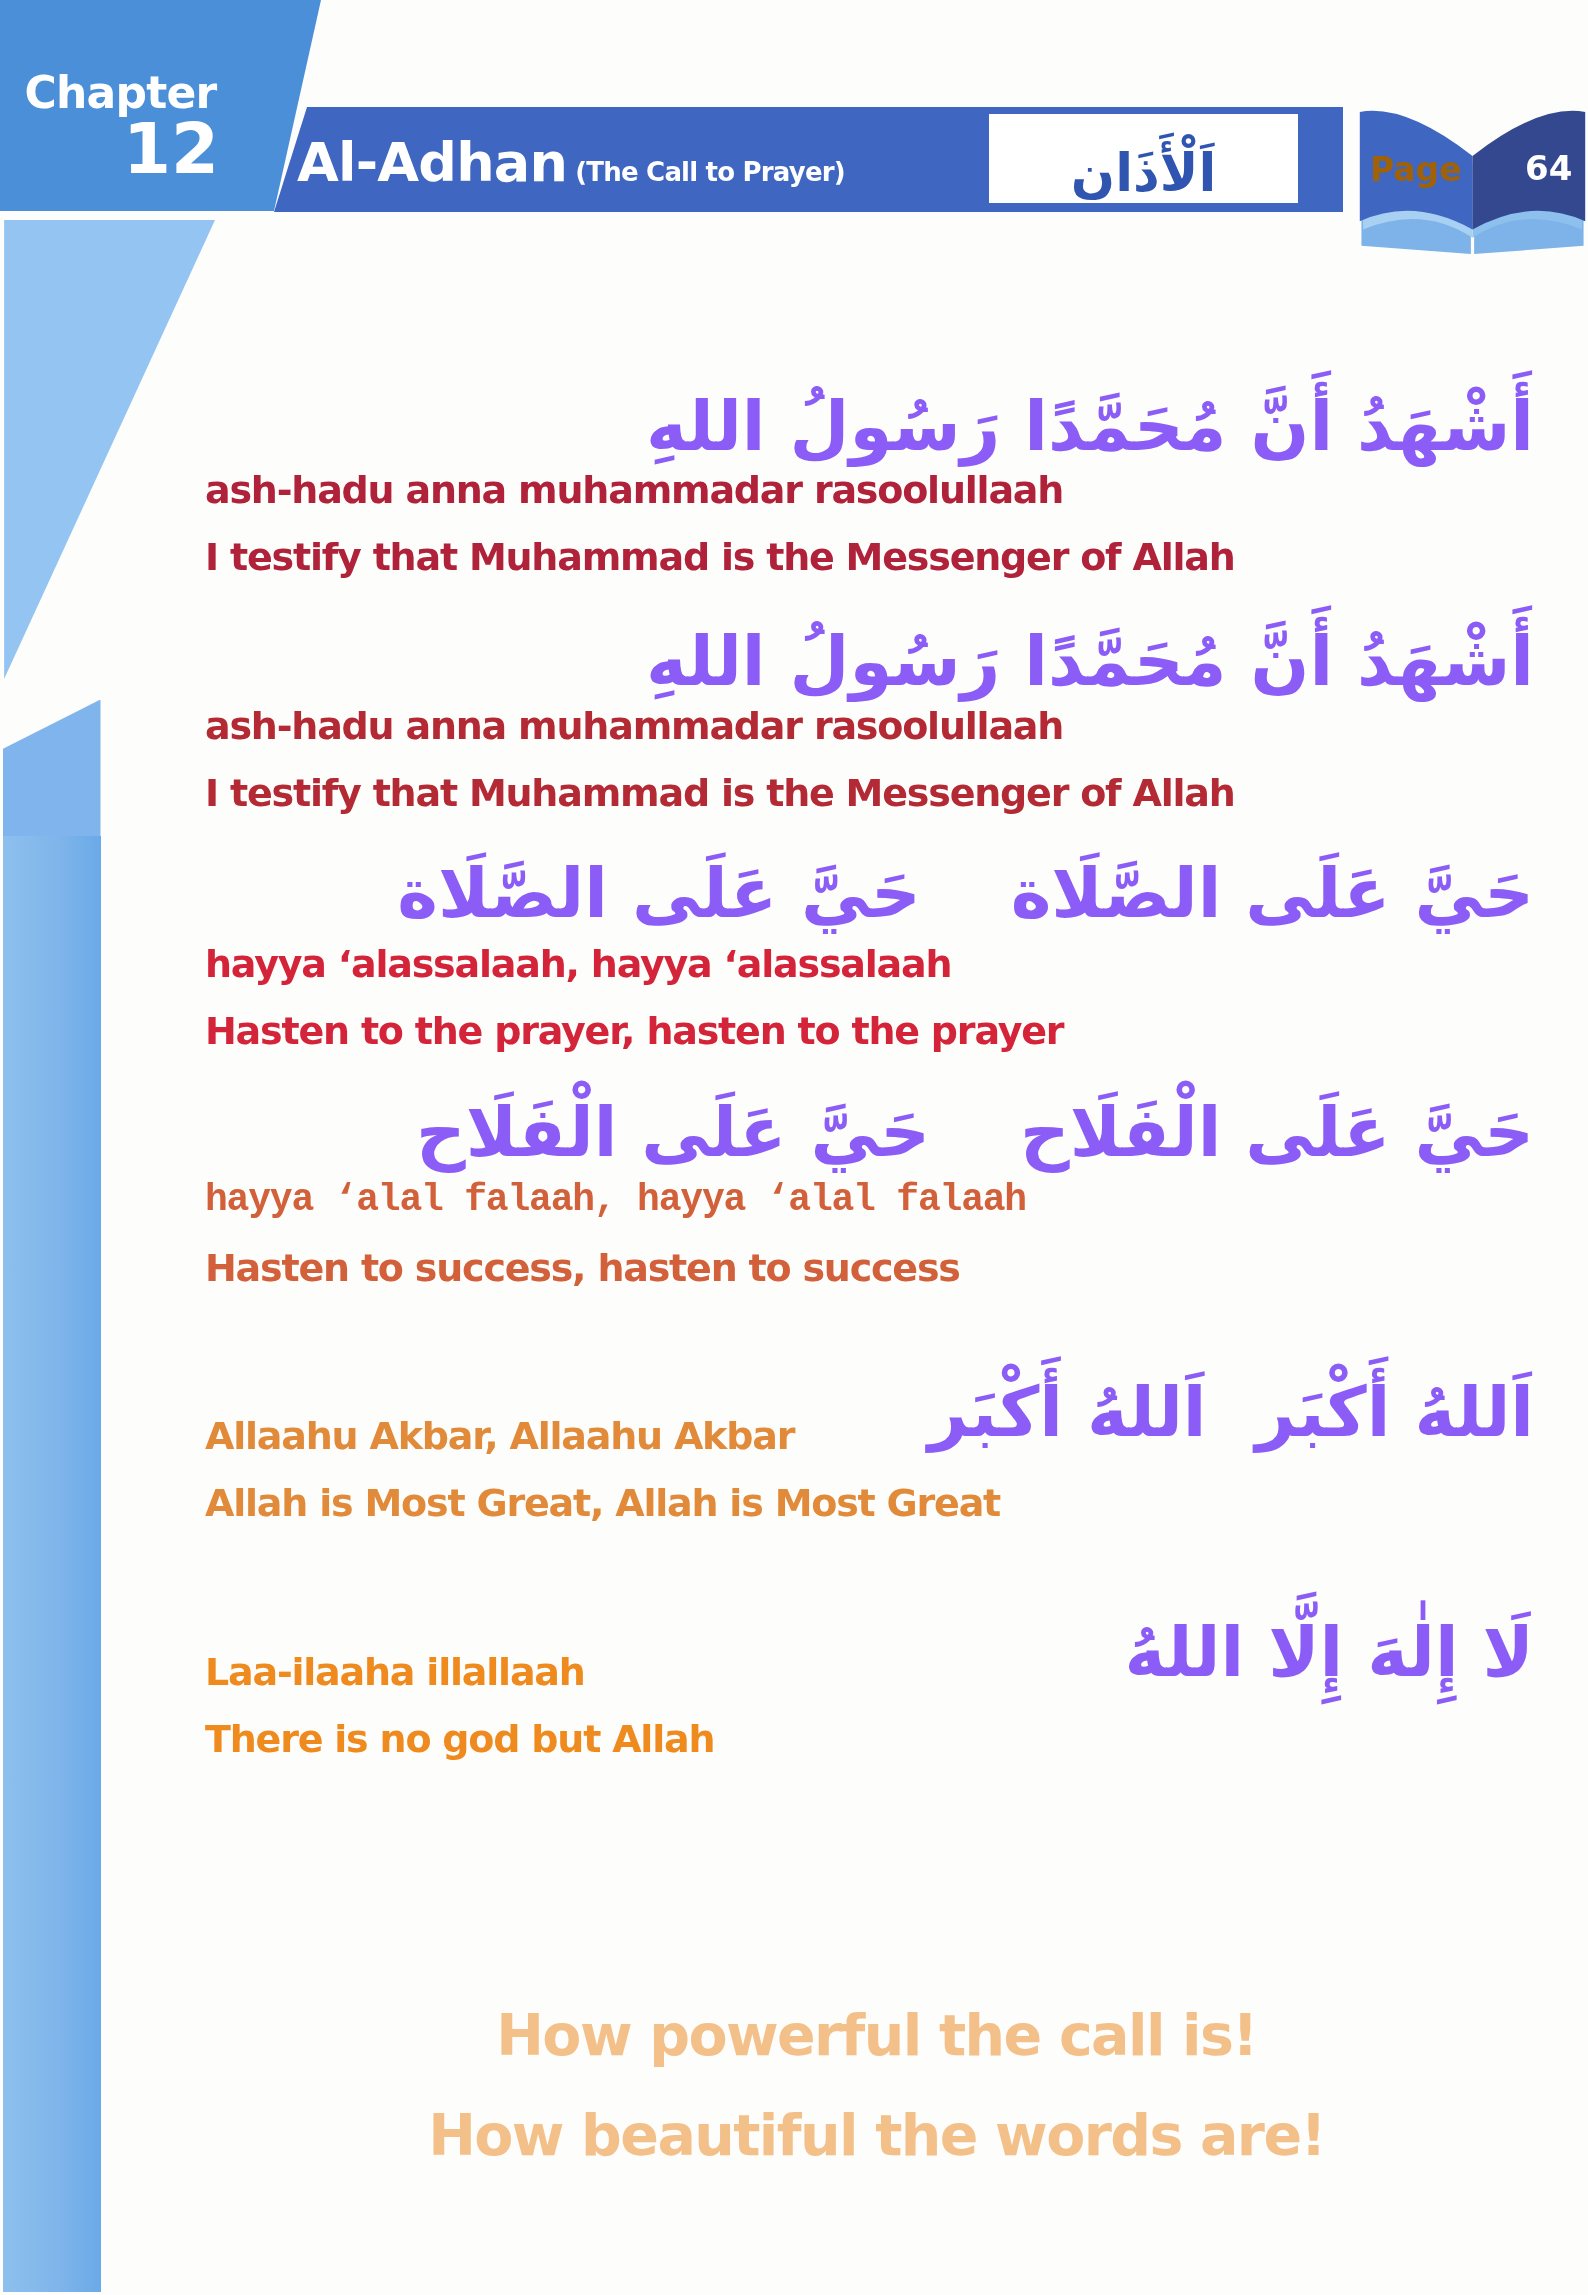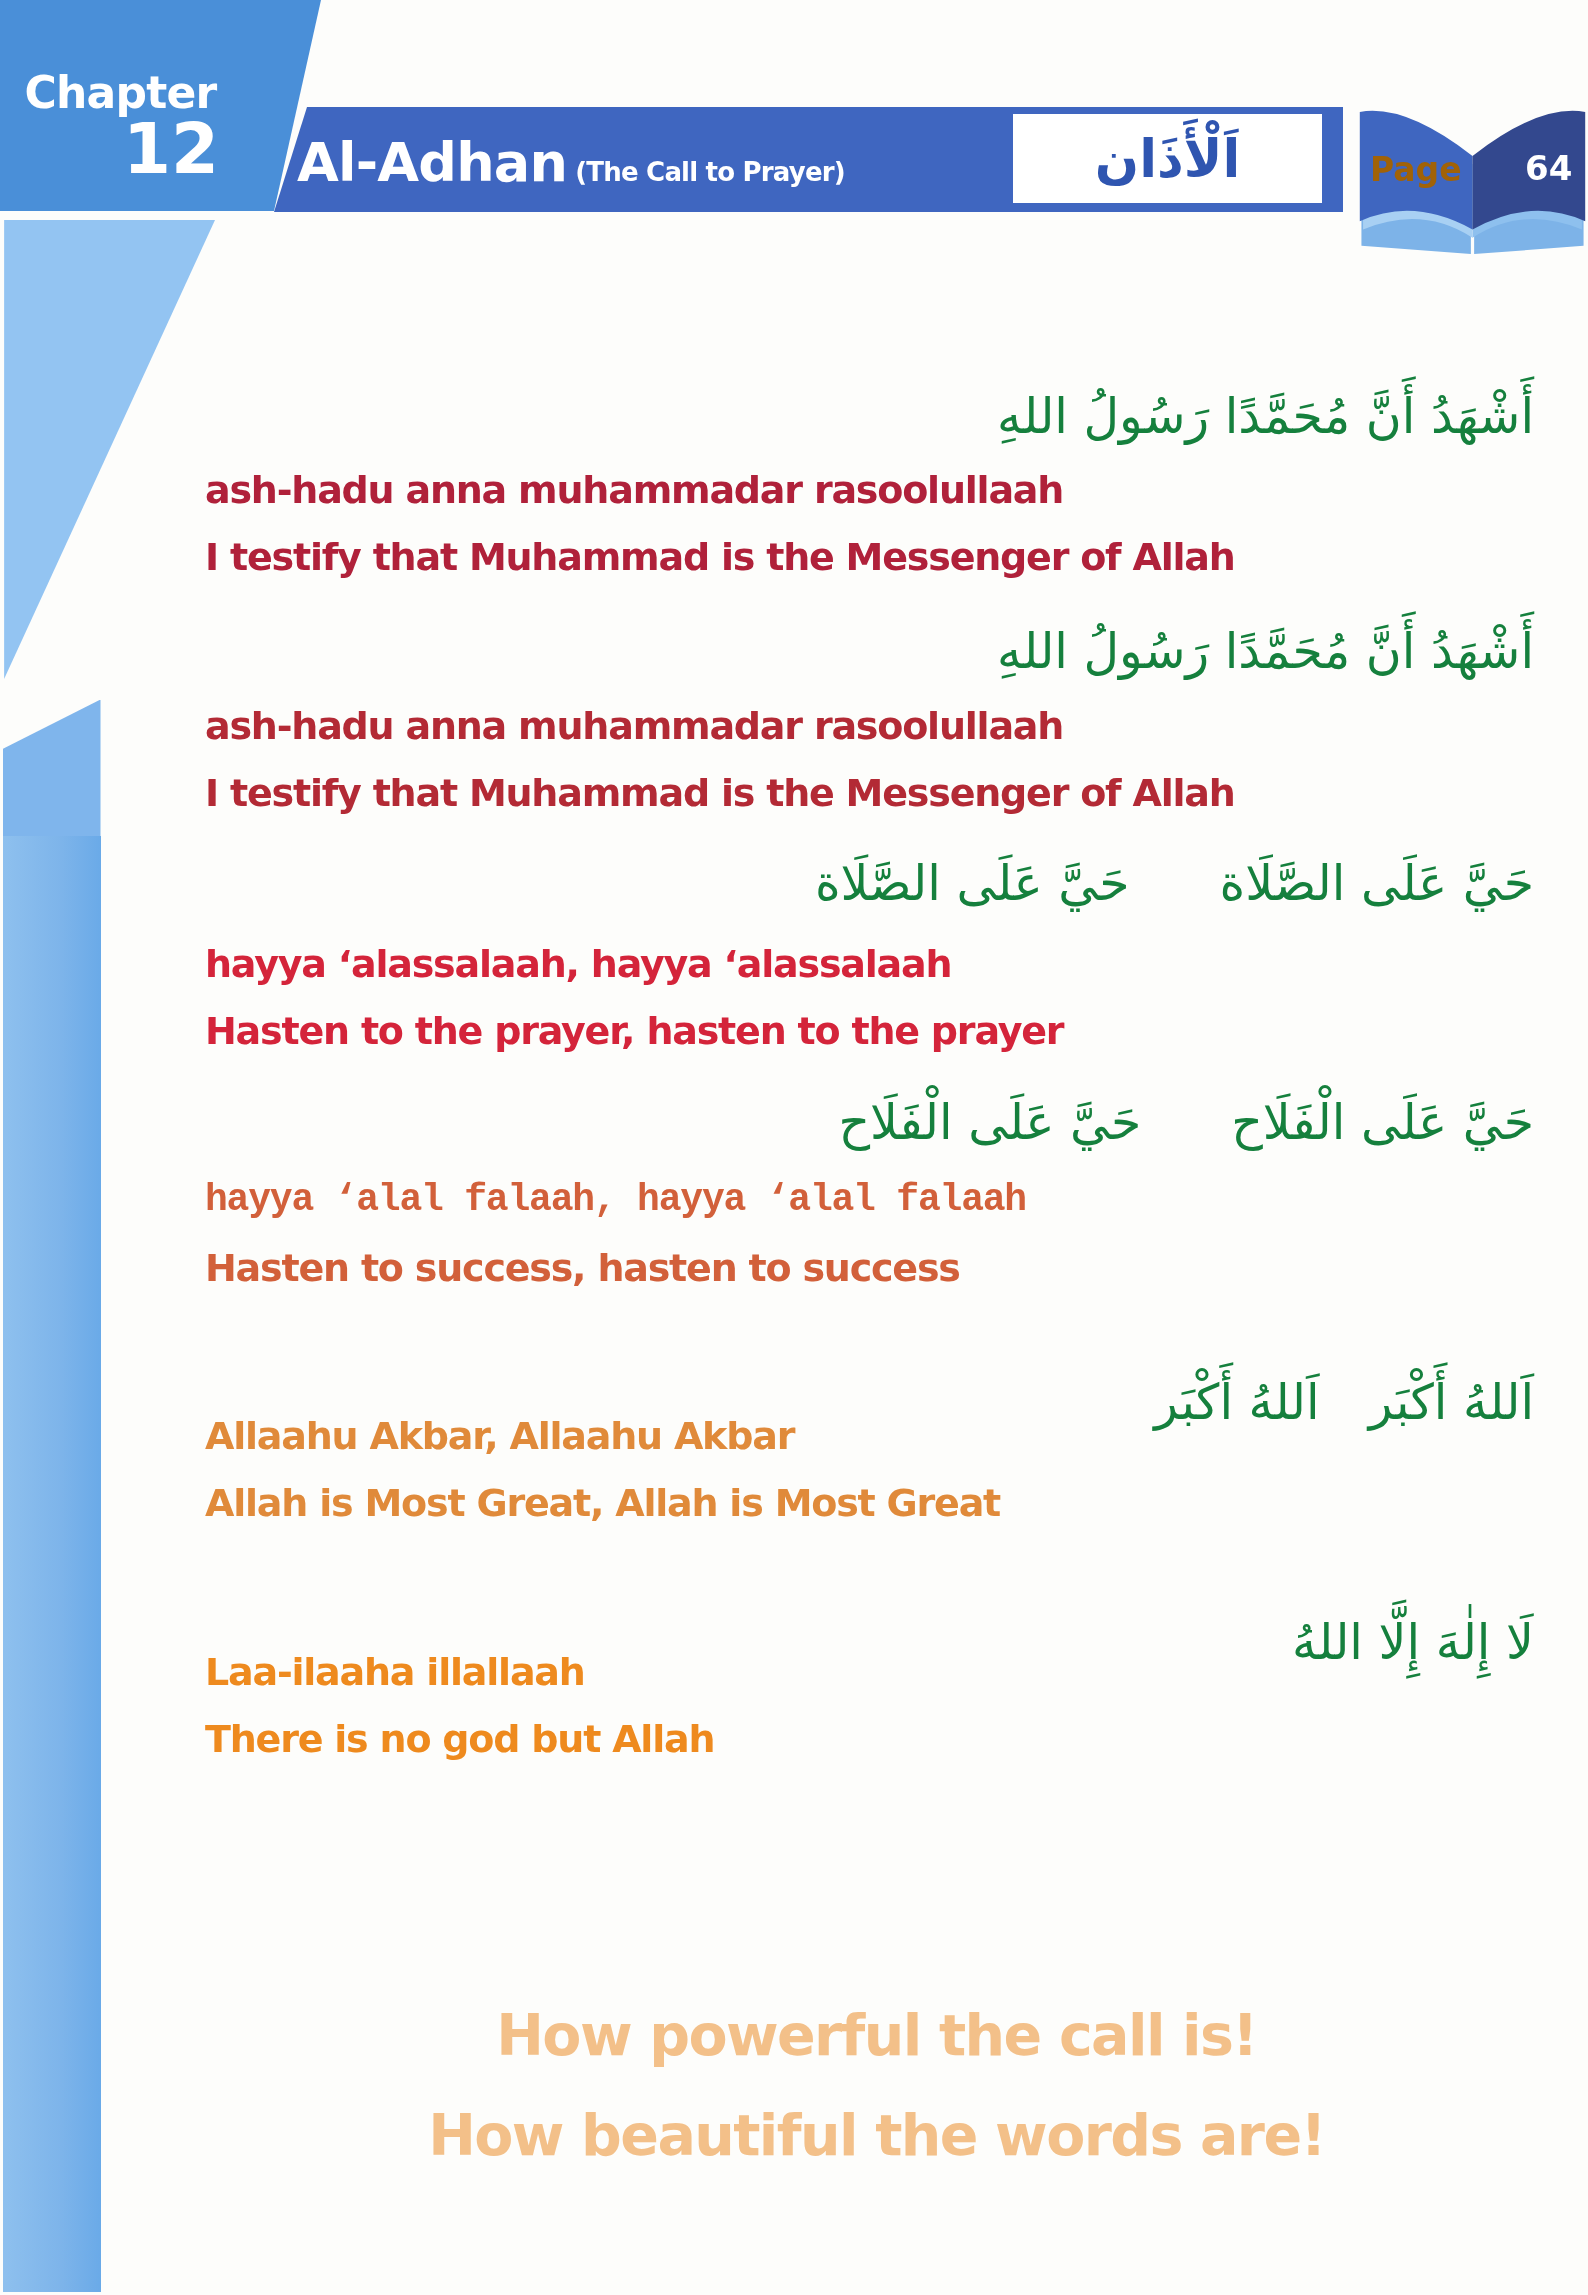--- a/index.html
+++ b/index.html
@@ -45,23 +45,23 @@
     background: #3f66c0;
     clip-path: polygon(33px 0, 100% 0, 100% 100%, 0 100%);
   }
   .band-title {
     left: 297px; top: 131px; color: #fff; white-space: nowrap;
     font-family: "DejaVu Sans", sans-serif; font-weight: bold; letter-spacing: -0.8px;
   }
   .band-title .main { font-size: 54px; }
   .band-title .sub { font-size: 26px; margin-left: 8.2px; }
   .ar-box {
-    left: 1010px; top: 111px; width: 315px; height: 95px;
+    left: 986px; top: 111px; width: 315px; height: 95px;
     background: #fff; border: 3.3px solid #3f66c0; box-sizing: border-box;
-    display: flex; align-items: center; justify-content: center;
+    display: flex; align-items: flex-end; justify-content: center;
   }
   .ar-box span {
     font-family: "DejaVu Sans", sans-serif; font-weight: bold; font-size: 52px;
     color: #2f55b0; direction: rtl;
   }
 
   
   .book { left: 1356px; top: 107px; width: 233px; height: 147px; }
   .book svg { width: 233px; height: 147px; display: block; }
   .page-label {
@@ -69,22 +69,22 @@
     font-family: "DejaVu Sans", sans-serif; font-size: 33px;
   }
   .page-num {
     left: 1525px; top: 148px; color: #fff; font-weight: bold;
     font-family: "DejaVu Sans", sans-serif; font-size: 34px;
   }
 
   
   .arabic {
     right: 54px; direction: rtl; white-space: nowrap;
-    font-family: "DejaVu Sans", sans-serif; font-weight: normal;
-    color: #15803d; font-size: 49px; line-height: 1;
+    font-family: "DejaVu Sans", sans-serif; font-weight: bold;
+    color: #8b5cf6; font-size: 69px; line-height: 1;
   }
   .arabic .gap { display: inline-block; width: 90px; }
   .en {
     left: 205px; white-space: nowrap;
     font-family: "DejaVu Sans", sans-serif; font-weight: bold;
     font-size: 38px; line-height: 1; letter-spacing: -1.2px;
   }
   .footer-line {
     left: 0; width: 1753px; text-align: center; white-space: nowrap;
     font-family: "DejaVu Sans", sans-serif; font-weight: bold;

